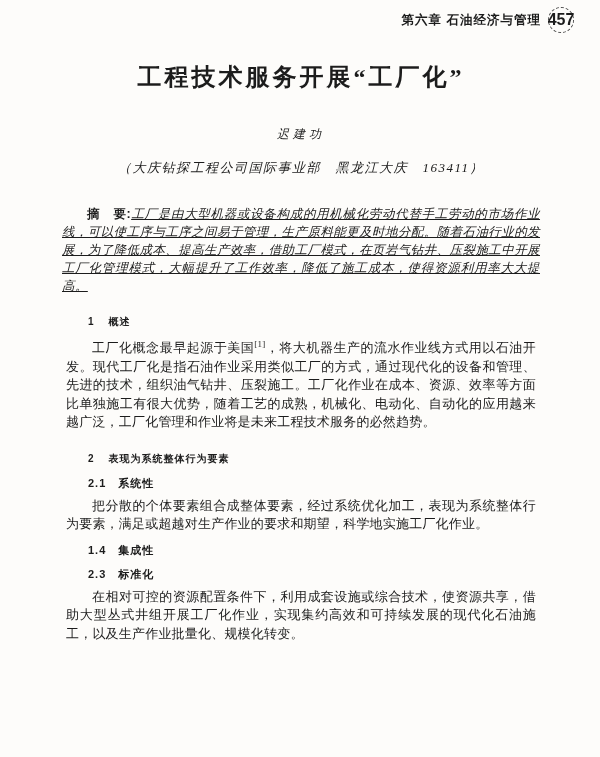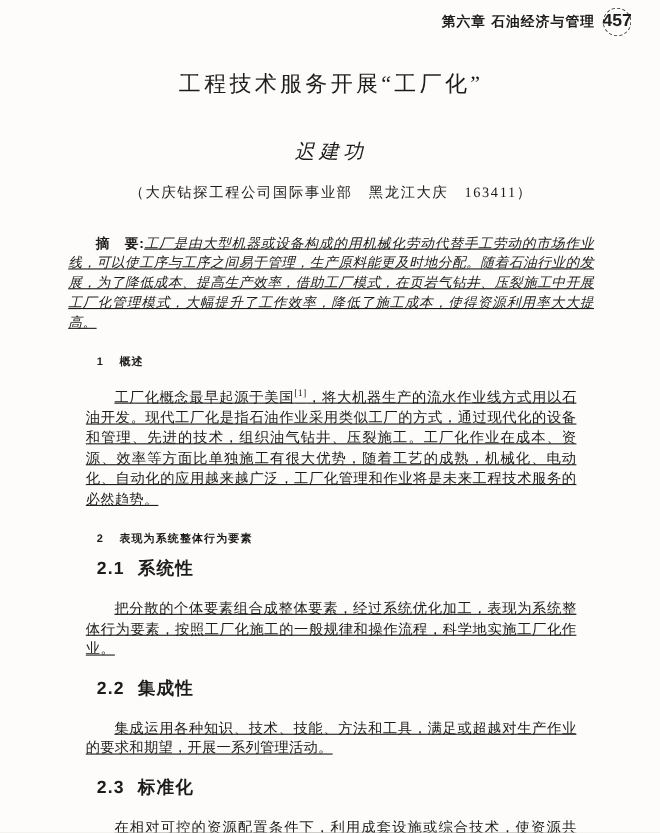--- a/index.html
+++ b/index.html
@@ -42,38 +42,39 @@
     font-family: "Liberation Sans", "DejaVu Sans", sans-serif;
     font-weight: 700;
     font-size: 16px;
     box-sizing: border-box;
   }
 
   
   .article-title {
     margin-top: 60px;
     text-align: center;
-    font-weight: 400;
-    font-size: 20px;
+    font-weight: 700;
+    font-size: 24px;
     line-height: 34px;
     letter-spacing: 3px;
   }
 
   .author-name {
     margin-top: 32px;
     text-align: center;
-    font-size: 18px;
+    font-size: 12px;
     font-style: italic;
     letter-spacing: 4px;
   }
 
   .affiliation {
     margin-top: 16px;
     text-align: center;
     font-size: 13px;
+    font-style: italic;
     letter-spacing: 1.5px;
   }
 
   
   .abstract-block { margin-top: 28px; }
   .abstract-para, .keywords-para {
     font-size: 12.5px;
     line-height: 18px;
     text-align: justify;
     text-indent: 2em;
@@ -93,34 +94,33 @@
     font-weight: 700;
     font-size: 10px;
     margin: 20px 0 10px 26px;
     letter-spacing: 1px;
   }
   .sec-heading .sec-num { margin-right: 14px; }
 
   .subsec-heading {
     font-family: "Liberation Sans", "DejaVu Sans", sans-serif;
     font-weight: 700;
-    font-size: 16px;
+    font-size: 11px;
     margin: 9px 0 6px 26px;
     letter-spacing: 1px;
   }
   .subsec-heading .sec-num { margin-right: 12px; }
 
   .body-para {
     font-size: 13px;
     line-height: 18.5px;
     text-align: justify;
     text-indent: 2em;
-    margin: 16px;
+    margin: 4px;
     letter-spacing: 0.2px;
-    text-decoration: underline;
   }
   sup.ref {
     font-size: 9px;
     vertical-align: super;
     line-height: 0;
   }
 </style>
 </head>
 <body>
 
@@ -143,21 +143,20 @@
     <p class="abstract-para"><span class="label">摘　要:</span><span class="kai">工厂是由大型机器或设备构成的用机械化劳动代替手工劳动的市场作业线，可以使工序与工序之间易于管理，生产原料能更及时地分配。随着石油行业的发展，为了降低成本、提高生产效率，借助工厂模式，在页岩气钻井、压裂施工中开展工厂化管理模式，大幅提升了工作效率，降低了施工成本，使得资源利用率大大提高。</span></p>
   </div>
 
   <h2 class="sec-heading"><span class="sec-num">1</span><span>概述</span></h2>
 
   <p class="body-para"><span>工厂化概念最早起源于美国</span><sup class="ref">[1]</sup><span>，将大机器生产的流水作业线方式用以石油开发。现代工厂化是指石油作业采用类似工厂的方式，通过现代化的设备和管理、先进的技术，组织油气钻井、压裂施工。工厂化作业在成本、资源、效率等方面比单独施工有很大优势，随着工艺的成熟，机械化、电动化、自动化的应用越来越广泛，工厂化管理和作业将是未来工程技术服务的必然趋势。</span></p>
 
   <h2 class="sec-heading"><span class="sec-num">2</span><span>表现为系统整体行为要素</span></h2>
 
   <h3 class="subsec-heading"><span class="sec-num">2.1</span><span>系统性</span></h3>
-  <p class="body-para">把分散的个体要素组合成整体要素，经过系统优化加工，表现为系统整体行为要素，按照工厂化施工的一般规律和操作流程，科学地实施工厂化作业。</p>
+  <p class="body-para">把分散的个体要素组合成整体要素，经过系统优化加工，表现为系统整体行为要素，满足或超越对生产作业的要求和期望，科学地实施工厂化作业。</p>
 
-  <h3 class="subsec-heading"><span class="sec-num">2.2</span><span>集成性</span></h3>
-  <p class="body-para">集成运用各种知识、技术、技能、方法和工具，满足或超越对生产作业的要求和期望，开展一系列管理活动。</p>
+  <h3 class="subsec-heading"><span class="sec-num">1.4</span><span>集成性</span></h3>
 
   <h3 class="subsec-heading"><span class="sec-num">2.3</span><span>标准化</span></h3>
   <p class="body-para">在相对可控的资源配置条件下，利用成套设施或综合技术，使资源共享，借助大型丛式井组开展工厂化作业，实现集约高效和可持续发展的现代化石油施工，以及生产作业批量化、规模化转变。</p>
 
 </div>
 
 </body></html>

